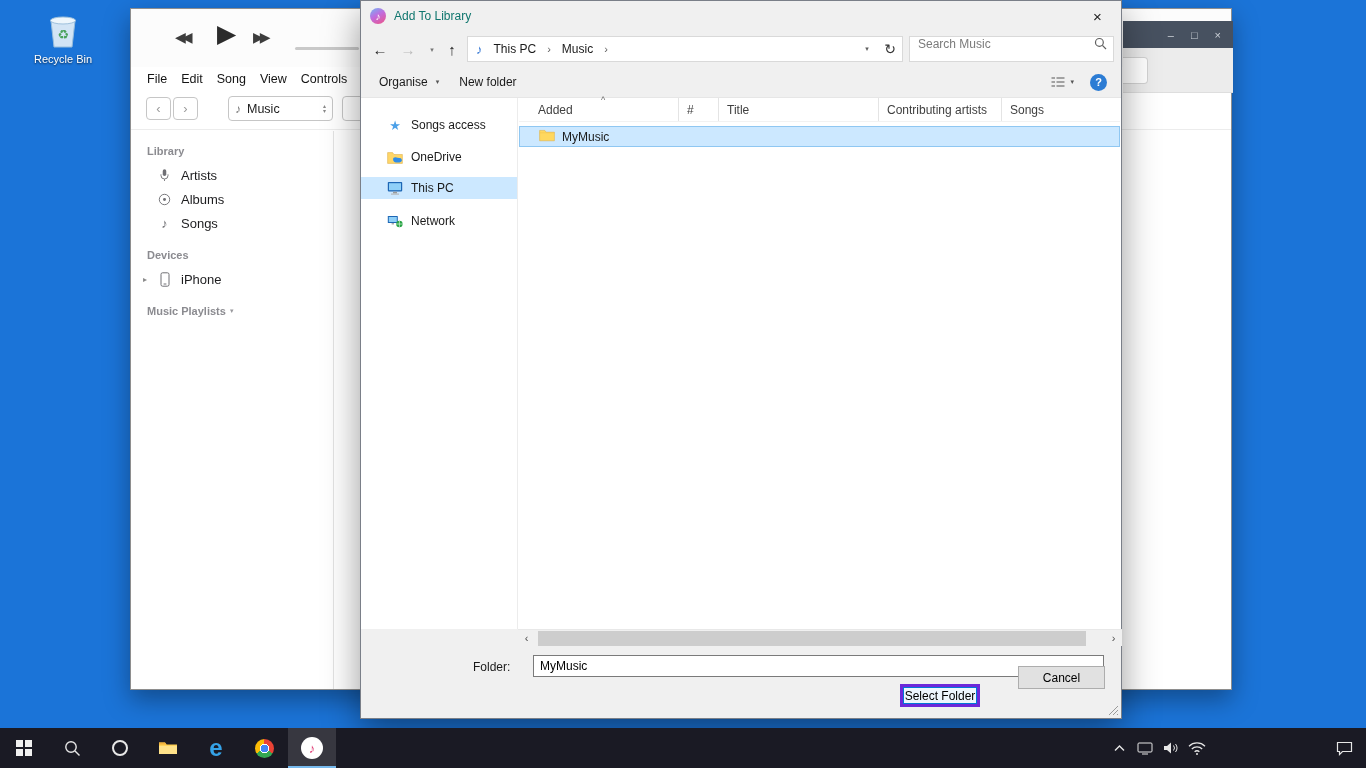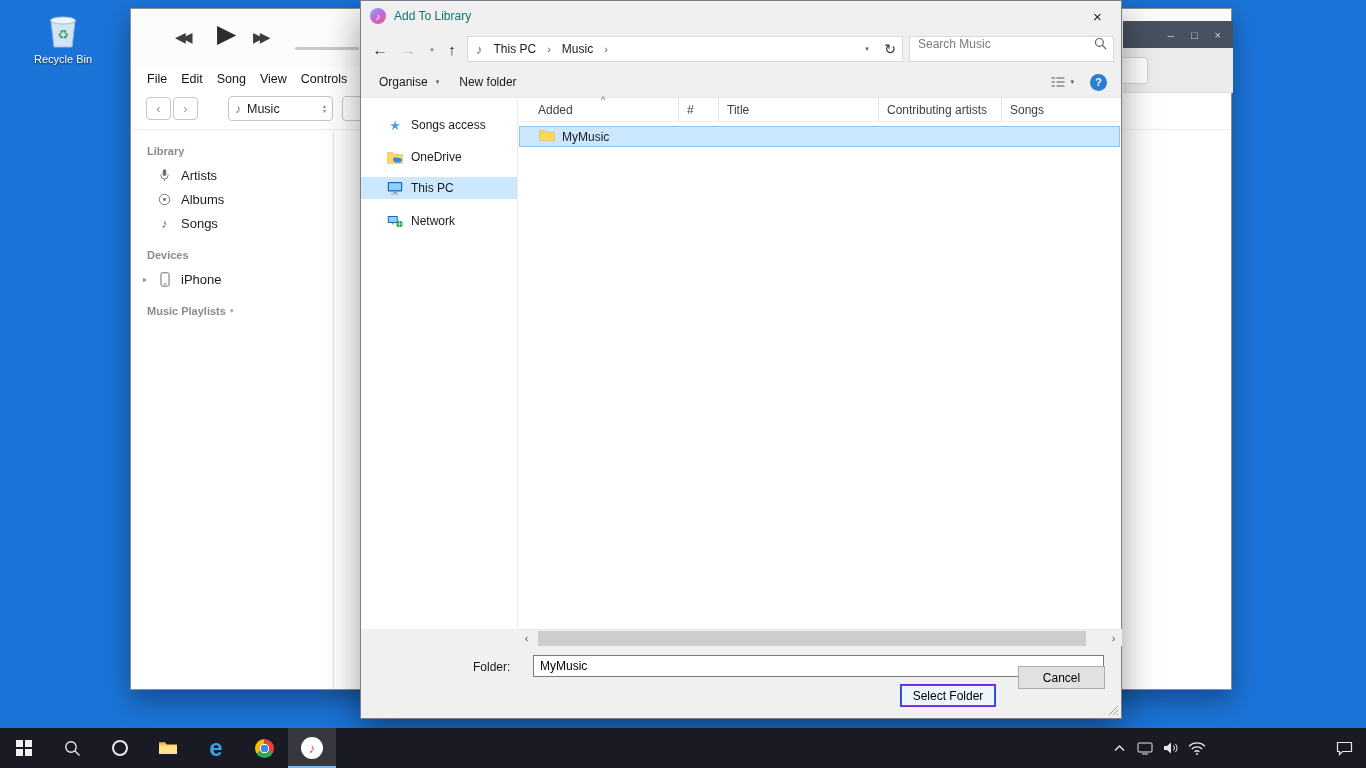--- a/index.html
+++ b/index.html
@@ -88,21 +88,21 @@
 .fh-alb{flex:1;border-right:none}
 .sortcaret{position:absolute;left:82px;top:-3px;font-size:9px;color:#6a6a6a}
 .frow{position:absolute;left:0;top:28px;right:0;height:21px;background:#cce8ff;border:1px solid #8fc7f2;display:flex;align-items:center;padding-left:19px;gap:7px}
 .dlg-scroll{left:157px;top:628px;width:604px;height:17px;background:#f0f0f0;display:flex;align-items:center;border-top:1px solid #e8e8e8}
 .sc-btn{width:17px;height:17px;display:flex;align-items:center;justify-content:center;color:#4f4f4f;font-size:11px;background:none;border:none}
 .sc-right{position:absolute;right:0}
 .sc-thumb{position:absolute;left:20px;top:1px;width:548px;height:15px;background:#cdcdcd}
 .f-label{left:112px;top:659px;width:42px;text-align:left}
 .f-input{left:172px;top:654px;width:571px;height:22px;border:1px solid #7a7a7a;background:#fff;font-size:12px;padding:0 6px;font-family:inherit}
 .btn{position:absolute;height:23px;font-size:12px;display:flex;align-items:center;justify-content:center;background:#e1e1e1;border:1px solid #adadad;font-family:inherit}
-.btn-select{left:539px;top:683px;width:96px;background:#eef6fd;border:1px solid #6d28d9;box-shadow:inset 0 0 0 1px #0078d7}
+.btn-select{left:539px;top:683px;width:80px;background:#eef6fd;border:3px solid #6d28d9;box-shadow:inset 0 0 0 1px #0078d7}
 .btn-cancel{left:657px;top:665px;width:87px}
 .grip{right:2px;bottom:2px}
 
 
 .taskbar{left:0;top:728px;width:1366px;height:40px;background:#1a1a24;display:flex;align-items:stretch;z-index:5}
 .tb-slot{width:48px;display:flex;align-items:center;justify-content:center;position:relative;flex:none}
 .tb-slot.active{background:rgba(255,255,255,.13)}
 .tb-slot.active::after{content:"";position:absolute;bottom:0;left:0;right:0;height:2px;background:#76b9ed}
 .winlogo{display:grid;grid-template-columns:7px 7px;grid-template-rows:7px 7px;gap:2px}
 .winlogo span{background:#f0f0f0}

